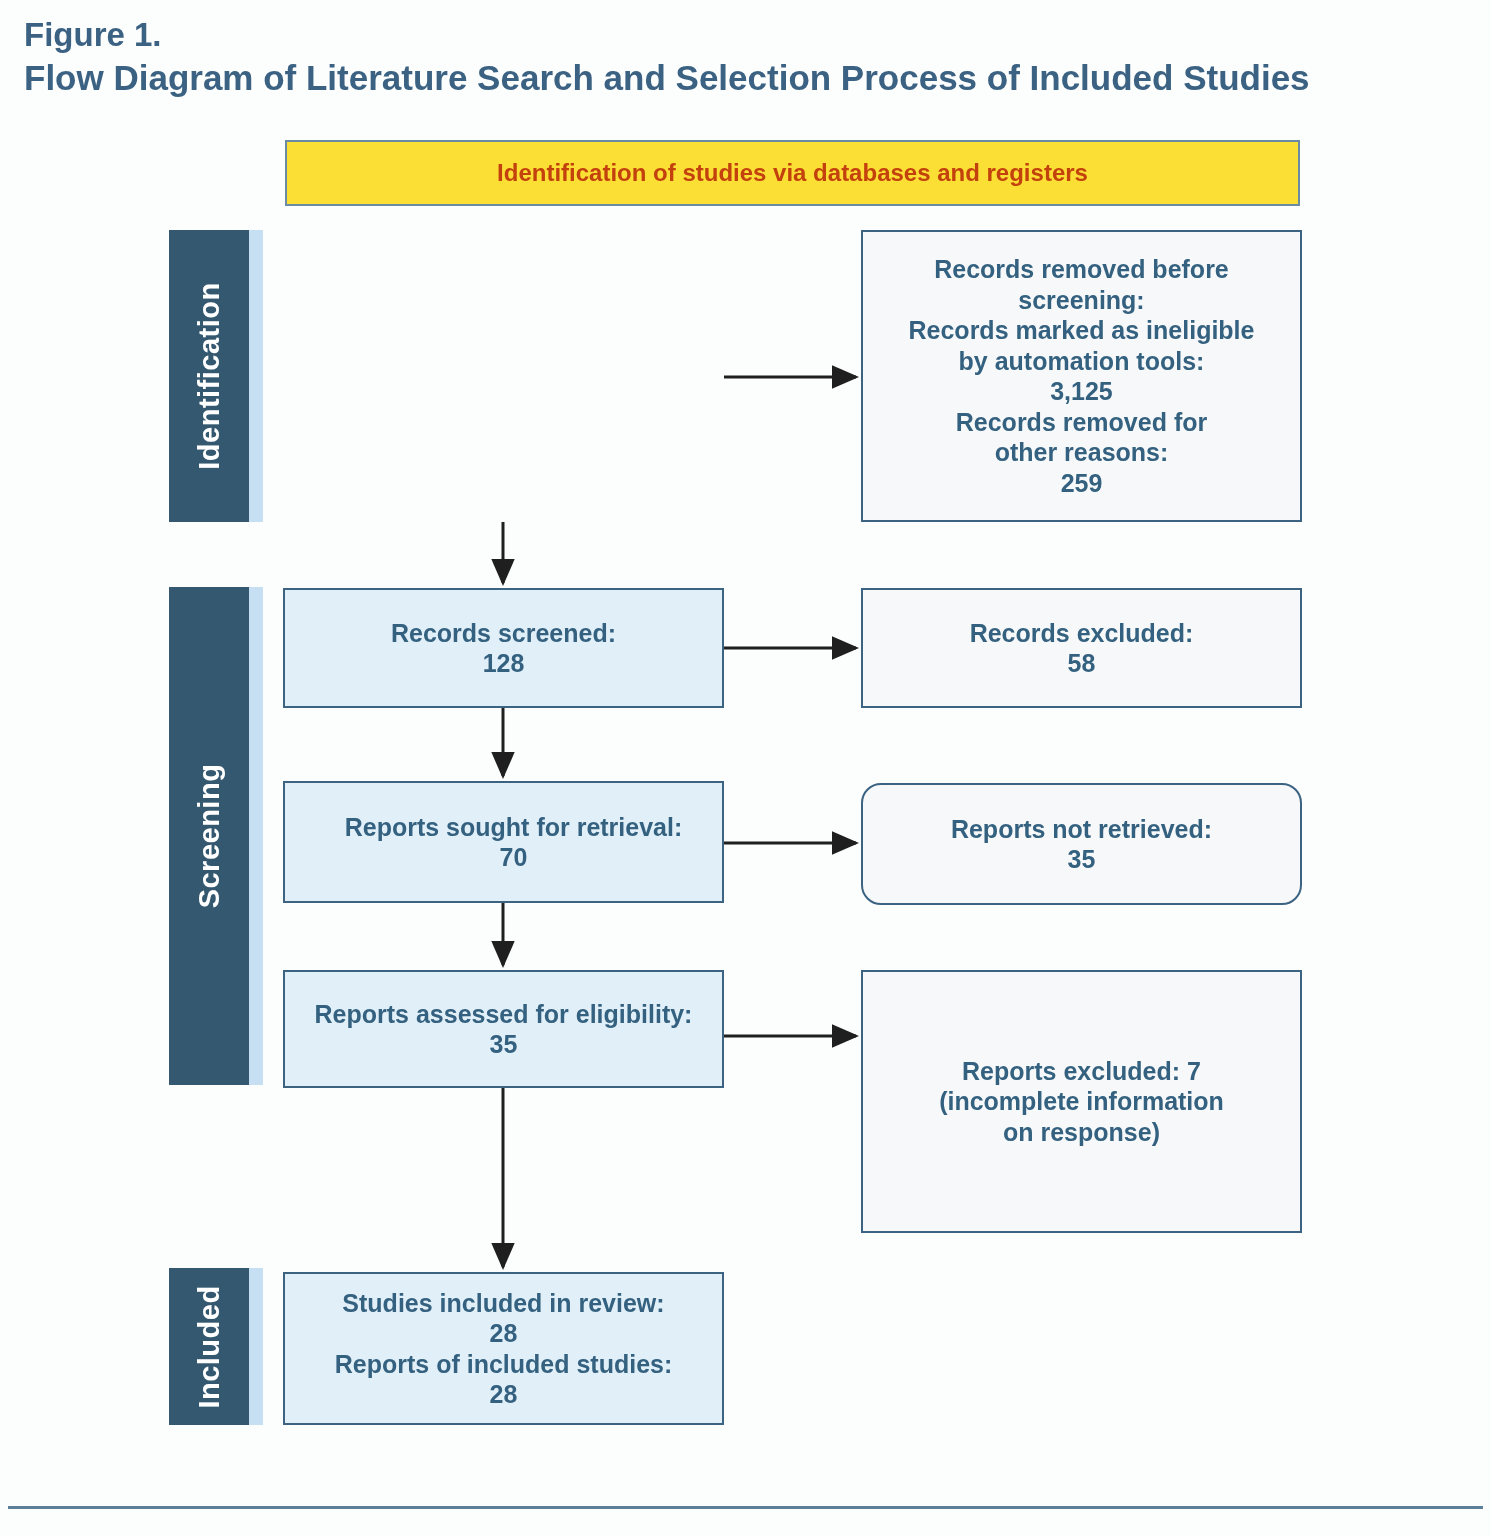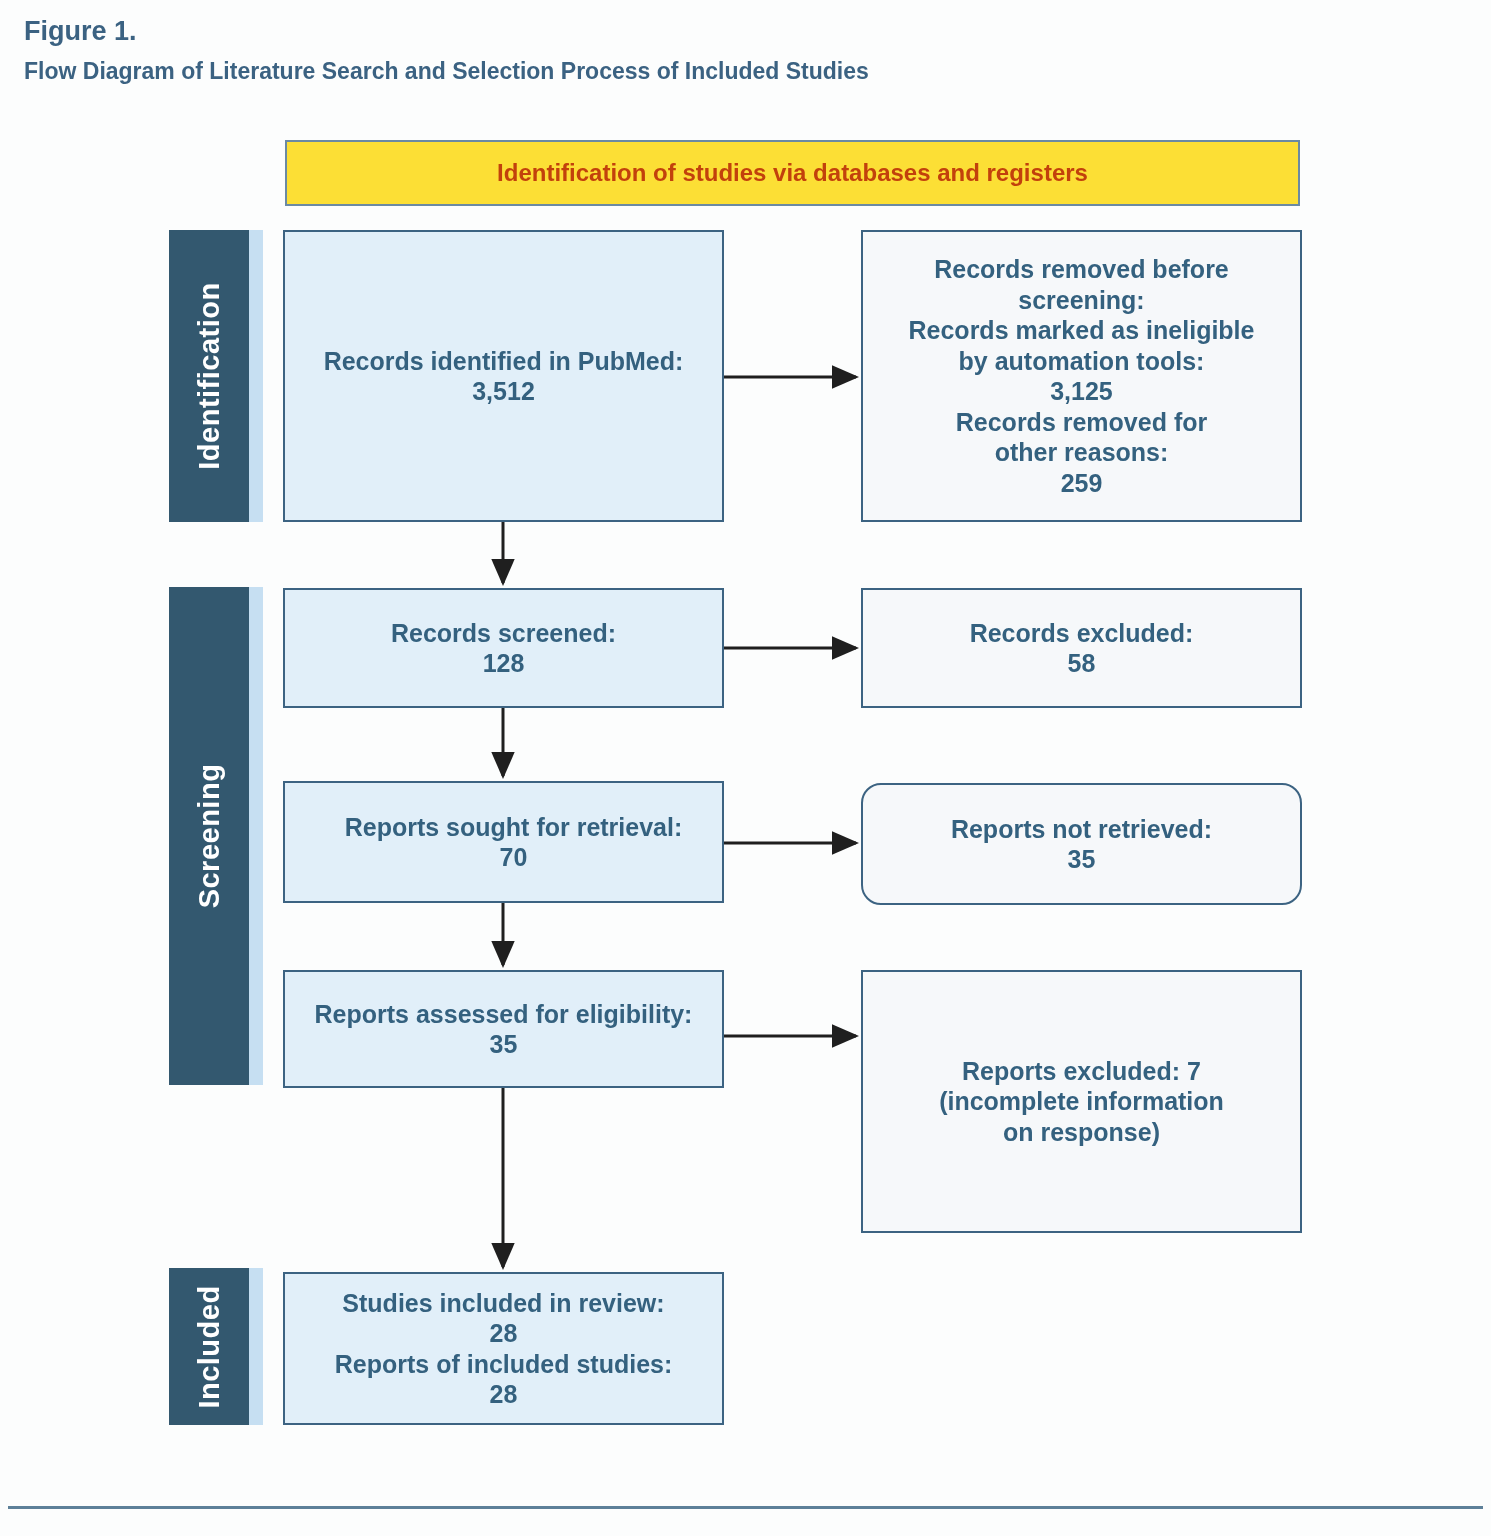--- a/index.html
+++ b/index.html
@@ -14,31 +14,31 @@
     position: relative;
     overflow: hidden;
     background: #fcfdfd;
   }
 
   
   #figure-label {
     position: absolute;
     left: 24px;
     top: 16px;
-    font-size: 27px;
+    font-size: 33px;
     font-weight: 700;
     color: #3b6282;
     letter-spacing: 0px;
     white-space: nowrap;
   }
   #figure-title {
     position: absolute;
     left: 24px;
     top: 58px;
-    font-size: 23px;
+    font-size: 35px;
     font-weight: 700;
     color: #3b6282;
     white-space: nowrap;
   }
 
   
   #diagram {
     position: absolute;
     left: 0;
     top: 0;
@@ -149,24 +149,20 @@
   <div class="stage-band" style="left:169px; top:587px; width:80px; height:498px;">
     <span class="band-label">Screening</span>
   </div>
   <div class="stage-strip" style="left:249px; top:587px; width:14px; height:498px;"></div>
 
   <div class="stage-band" style="left:169px; top:1268px; width:80px; height:157px;">
     <span class="band-label">Included</span>
   </div>
   <div class="stage-strip" style="left:249px; top:1268px; width:14px; height:157px;"></div>
 
-  <div class="node primary" style="left:283px; top:230px; width:441px; height:292px;">
-    <span class="node-text">Records identified in PubMed:
-3,512</span>
-  </div>
 
   <div class="node secondary" style="left:861px; top:230px; width:441px; height:292px;">
     <span class="node-text">Records removed before
 screening:
 Records marked as ineligible
 by automation tools:
 3,125
 Records removed for
 other reasons:
 259</span>

